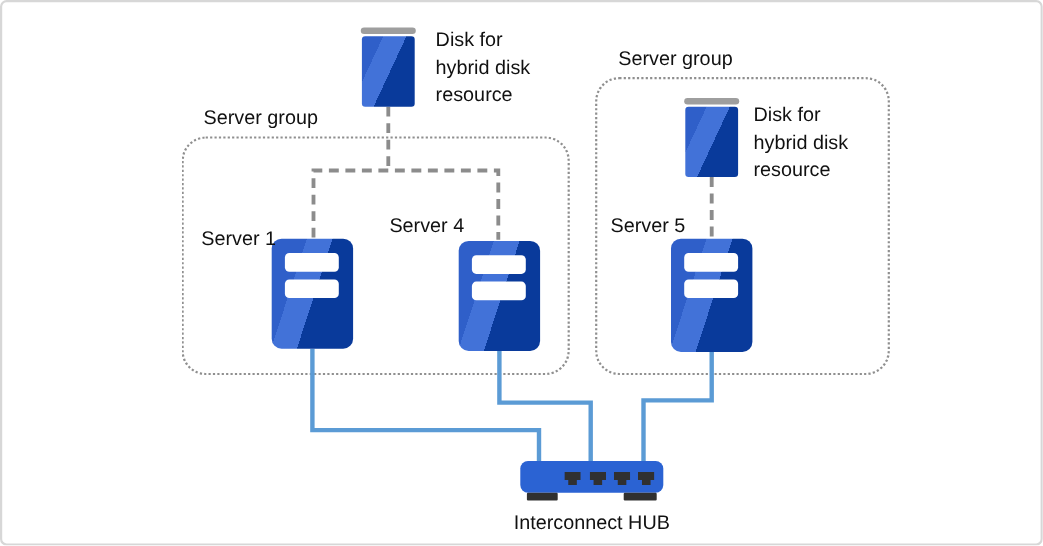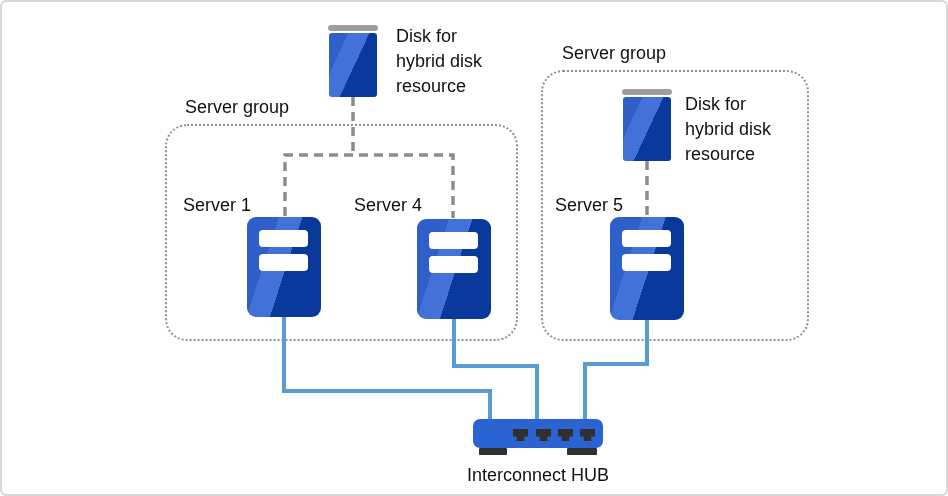--- a/index.html
+++ b/index.html
@@ -100,21 +100,21 @@
     <div class="hub-port" style="left:63px;"></div>
     <div class="hub-port" style="left:85px;"></div>
     <div class="hub-port" style="left:107px;"></div>
     <div class="hub-foot" style="left:6px;  width:28px;"></div>
     <div class="hub-foot" style="left:94px; width:30px;"></div>
   </div>
 
   <div class="lbl" style="left:183px; top:93px;">Server group</div>
   <div class="lbl" style="left:560px; top:39px;">Server group</div>
 
-  <div class="lbl" style="left:181px; top:191px;text-align:right;">Server 1</div>
+  <div class="lbl" style="left:181px; top:203px;text-align:right;">Server 1</div>
   <div class="lbl" style="left:352px; top:191px;">Server 4</div>
   <div class="lbl" style="left:553px; top:191px;">Server 5</div>
 
   <div class="lbl multiline" style="left:394px; top:22px;">Disk for
 hybrid disk
 resource</div>
   <div class="lbl multiline" style="left:683px; top:90px;">Disk for
 hybrid disk
 resource</div>
 

